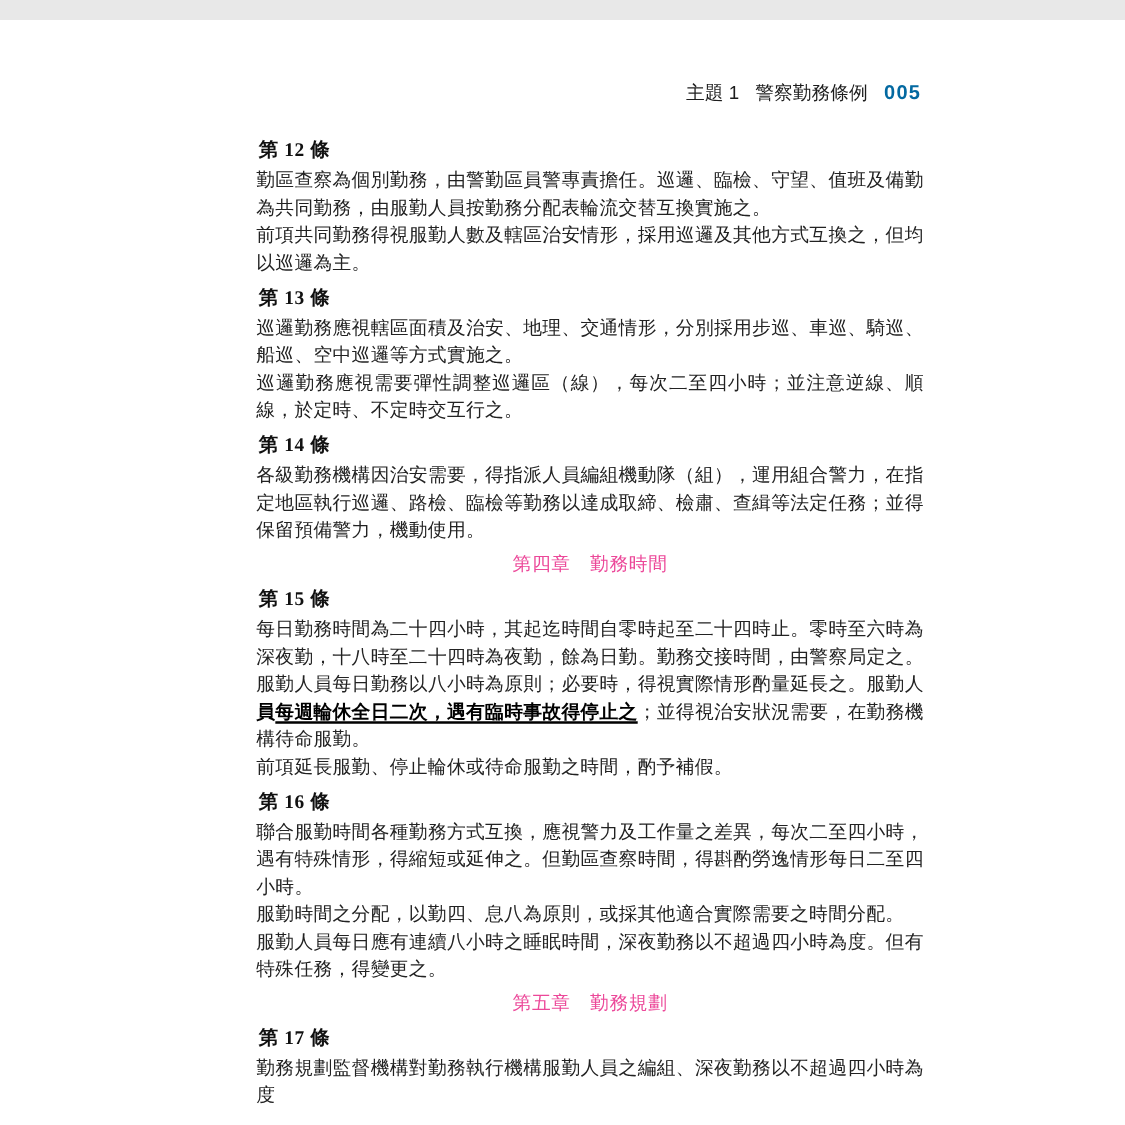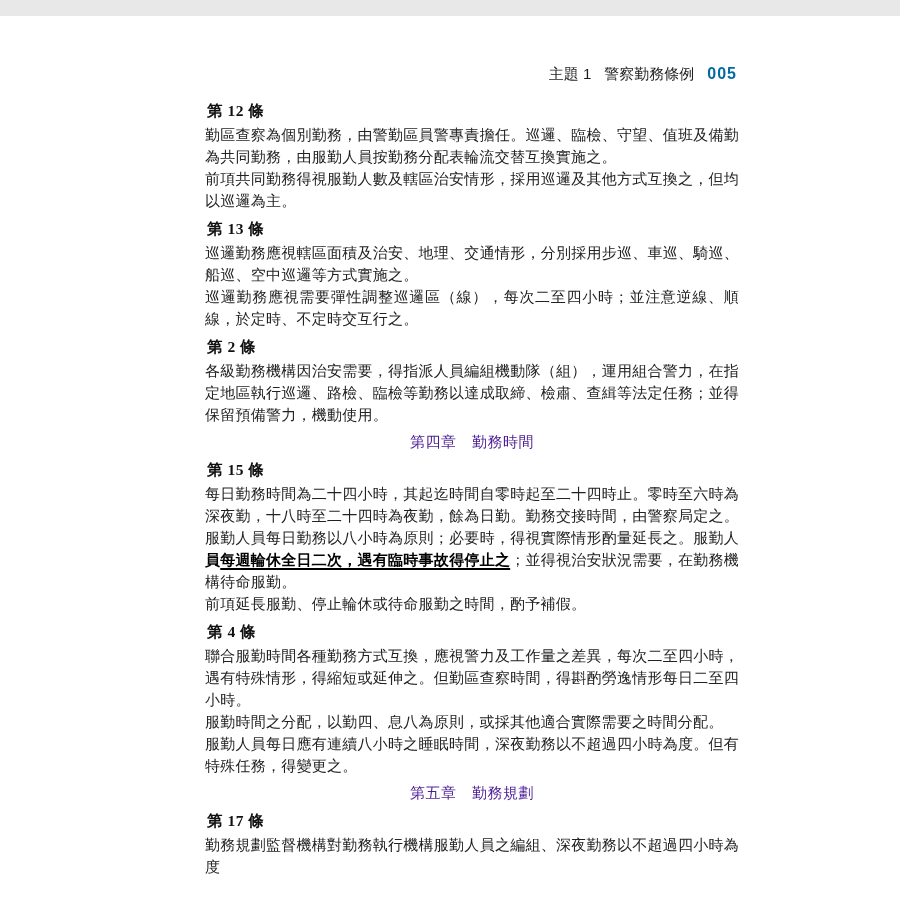--- a/index.html
+++ b/index.html
@@ -21,41 +21,41 @@
     white-space:nowrap;
   }
   .running-header .pagenum {
     font-weight:bold;
     font-size:16px;
     letter-spacing:1px;
     color:#0369a1;
   }
   .content {
     position:absolute;
-    top:78px; left:205px; width:534px;
+    top:88px; left:205px; width:534px;
     font-size:15px;
     line-height:22px;
     letter-spacing:0.25px;
   }
   .block { margin:0; }
   .block.paragraph {
     text-align:justify;
   }
   .block.article-heading {
     font-weight:bold;
     color:#111111;
     font-size:15.5px;
     margin:6px 0 2px 2px;
     letter-spacing:0.5px;
   }
   .block.chapter-heading {
     text-align:center;
     margin:5px 0 4px;
     letter-spacing:0.5px;
-    color:#4c1d95;
+    color:#ec4899;
   }
   .run-bold { font-weight:bold; color:#000000; }
   .run-underline {
     text-decoration:underline;
     text-decoration-thickness:1.5px;
     text-underline-offset:3px;
   }
 </style>
 </head>
 <body>
@@ -68,27 +68,27 @@
     <span class="pagenum">005</span>
   </div>
 
   <main class="content">
       <div class="block article-heading">第 12 條</div>
       <p class="block paragraph"><span>勤區查察為個別勤務，由警勤區員警專責擔任。巡邏、臨檢、守望、值班及備勤為共同勤務，由服勤人員按勤務分配表輪流交替互換實施之。</span></p>
       <p class="block paragraph"><span>前項共同勤務得視服勤人數及轄區治安情形，採用巡邏及其他方式互換之，但均以巡邏為主。</span></p>
       <div class="block article-heading">第 13 條</div>
       <p class="block paragraph"><span>巡邏勤務應視轄區面積及治安、地理、交通情形，分別採用步巡、車巡、騎巡、船巡、空中巡邏等方式實施之。</span></p>
       <p class="block paragraph"><span>巡邏勤務應視需要彈性調整巡邏區（線），每次二至四小時；並注意逆線、順線，於定時、不定時交互行之。</span></p>
-      <div class="block article-heading">第 2 條</div>
+      <div class="block article-heading">第 14 條</div>
       <p class="block paragraph"><span>各級勤務機構因治安需要，得指派人員編組機動隊（組），運用組合警力，在指定地區執行巡邏、路檢、臨檢等勤務以達成取締、檢肅、查緝等法定任務；並得保留預備警力，機動使用。</span></p>
       <div class="block chapter-heading">第四章　勤務時間</div>
       <div class="block article-heading">第 15 條</div>
       <p class="block paragraph"><span>每日勤務時間為二十四小時，其起迄時間自零時起至二十四時止。零時至六時為深夜勤，十八時至二十四時為夜勤，餘為日勤。勤務交接時間，由警察局定之。服勤人員每日勤務以八小時為原則；必要時，得視實際情形酌量延長之。服勤人</span><span class="run-bold">員</span><span class="run-bold run-underline">每週輪休全日二次，遇有臨時事故得停止之</span><span>；並得視治安狀況需要，在勤務機構待命服勤。</span></p>
       <p class="block paragraph"><span>前項延長服勤、停止輪休或待命服勤之時間，酌予補假。</span></p>
-      <div class="block article-heading">第 4 條</div>
+      <div class="block article-heading">第 16 條</div>
       <p class="block paragraph"><span>聯合服勤時間各種勤務方式互換，應視警力及工作量之差異，每次二至四小時，遇有特殊情形，得縮短或延伸之。但勤區查察時間，得斟酌勞逸情形每日二至四小時。</span></p>
       <p class="block paragraph"><span>服勤時間之分配，以勤四、息八為原則，或採其他適合實際需要之時間分配。</span></p>
       <p class="block paragraph"><span>服勤人員每日應有連續八小時之睡眠時間，深夜勤務以不超過四小時為度。但有特殊任務，得變更之。</span></p>
       <div class="block chapter-heading">第五章　勤務規劃</div>
       <div class="block article-heading">第 17 條</div>
       <p class="block paragraph"><span>勤務規劃監督機構對勤務執行機構服勤人員之編組、深夜勤務以不超過四小時為度</span></p>
     </main>
 
 </div>
 

